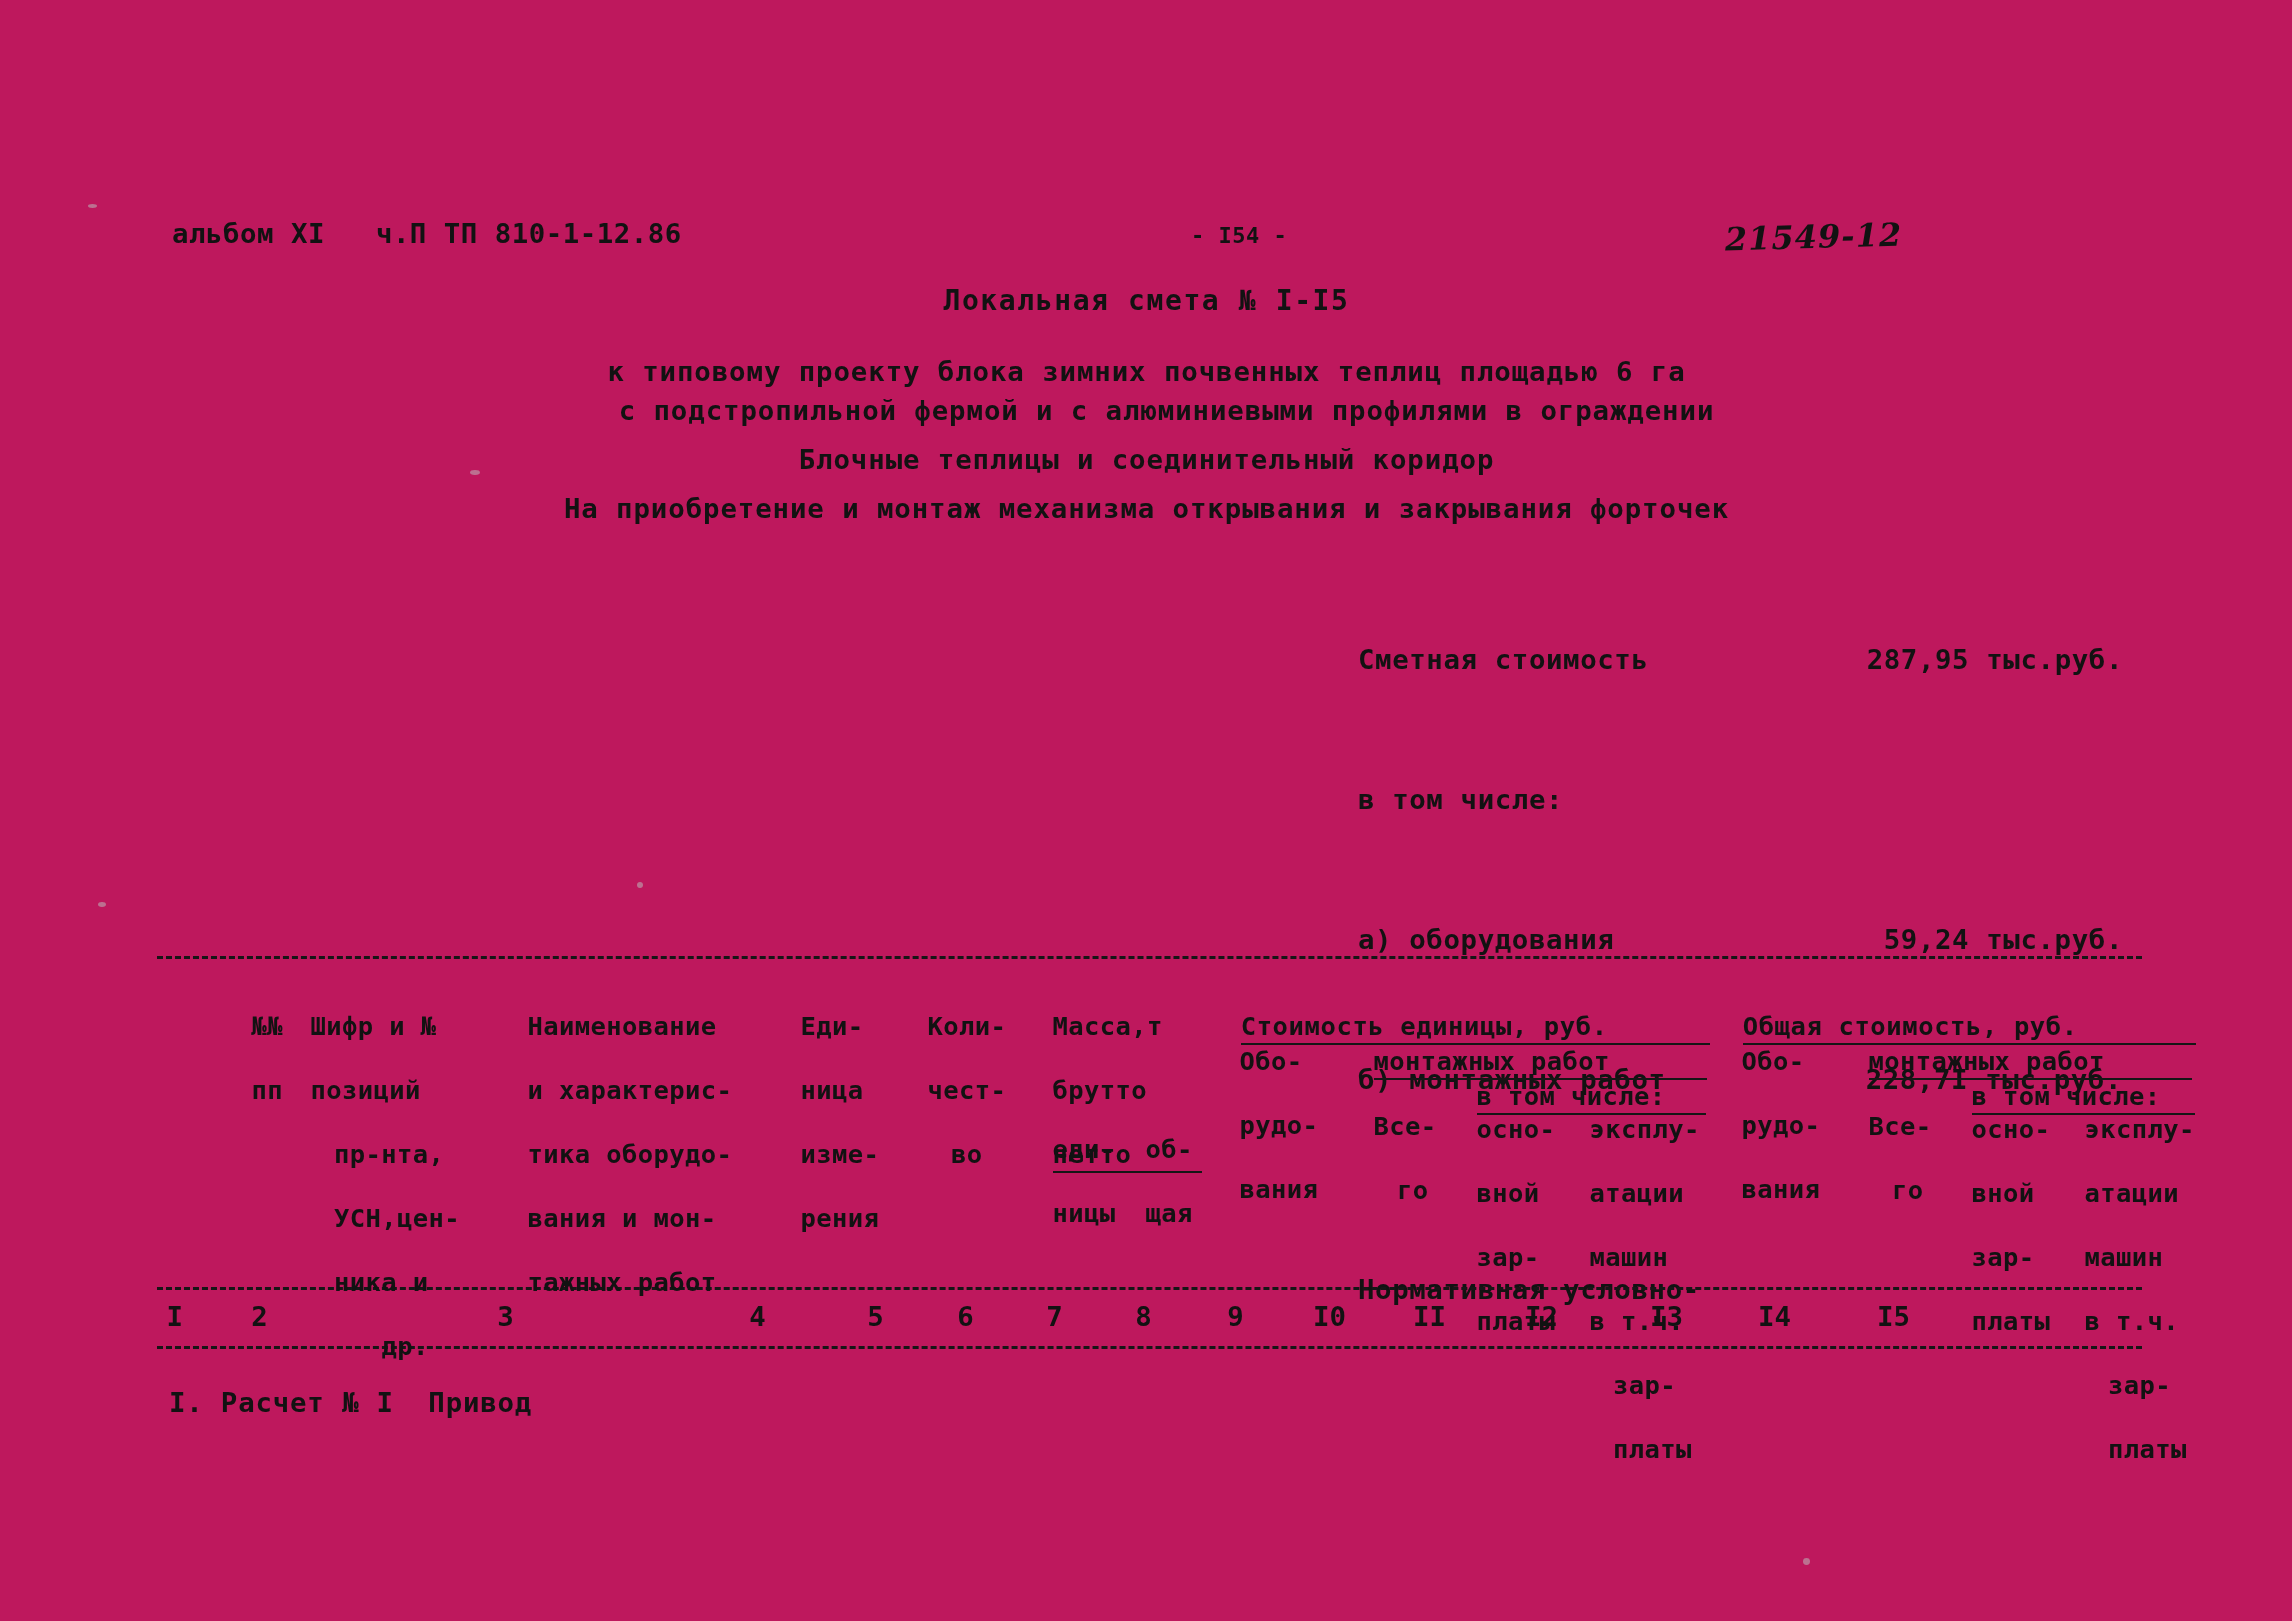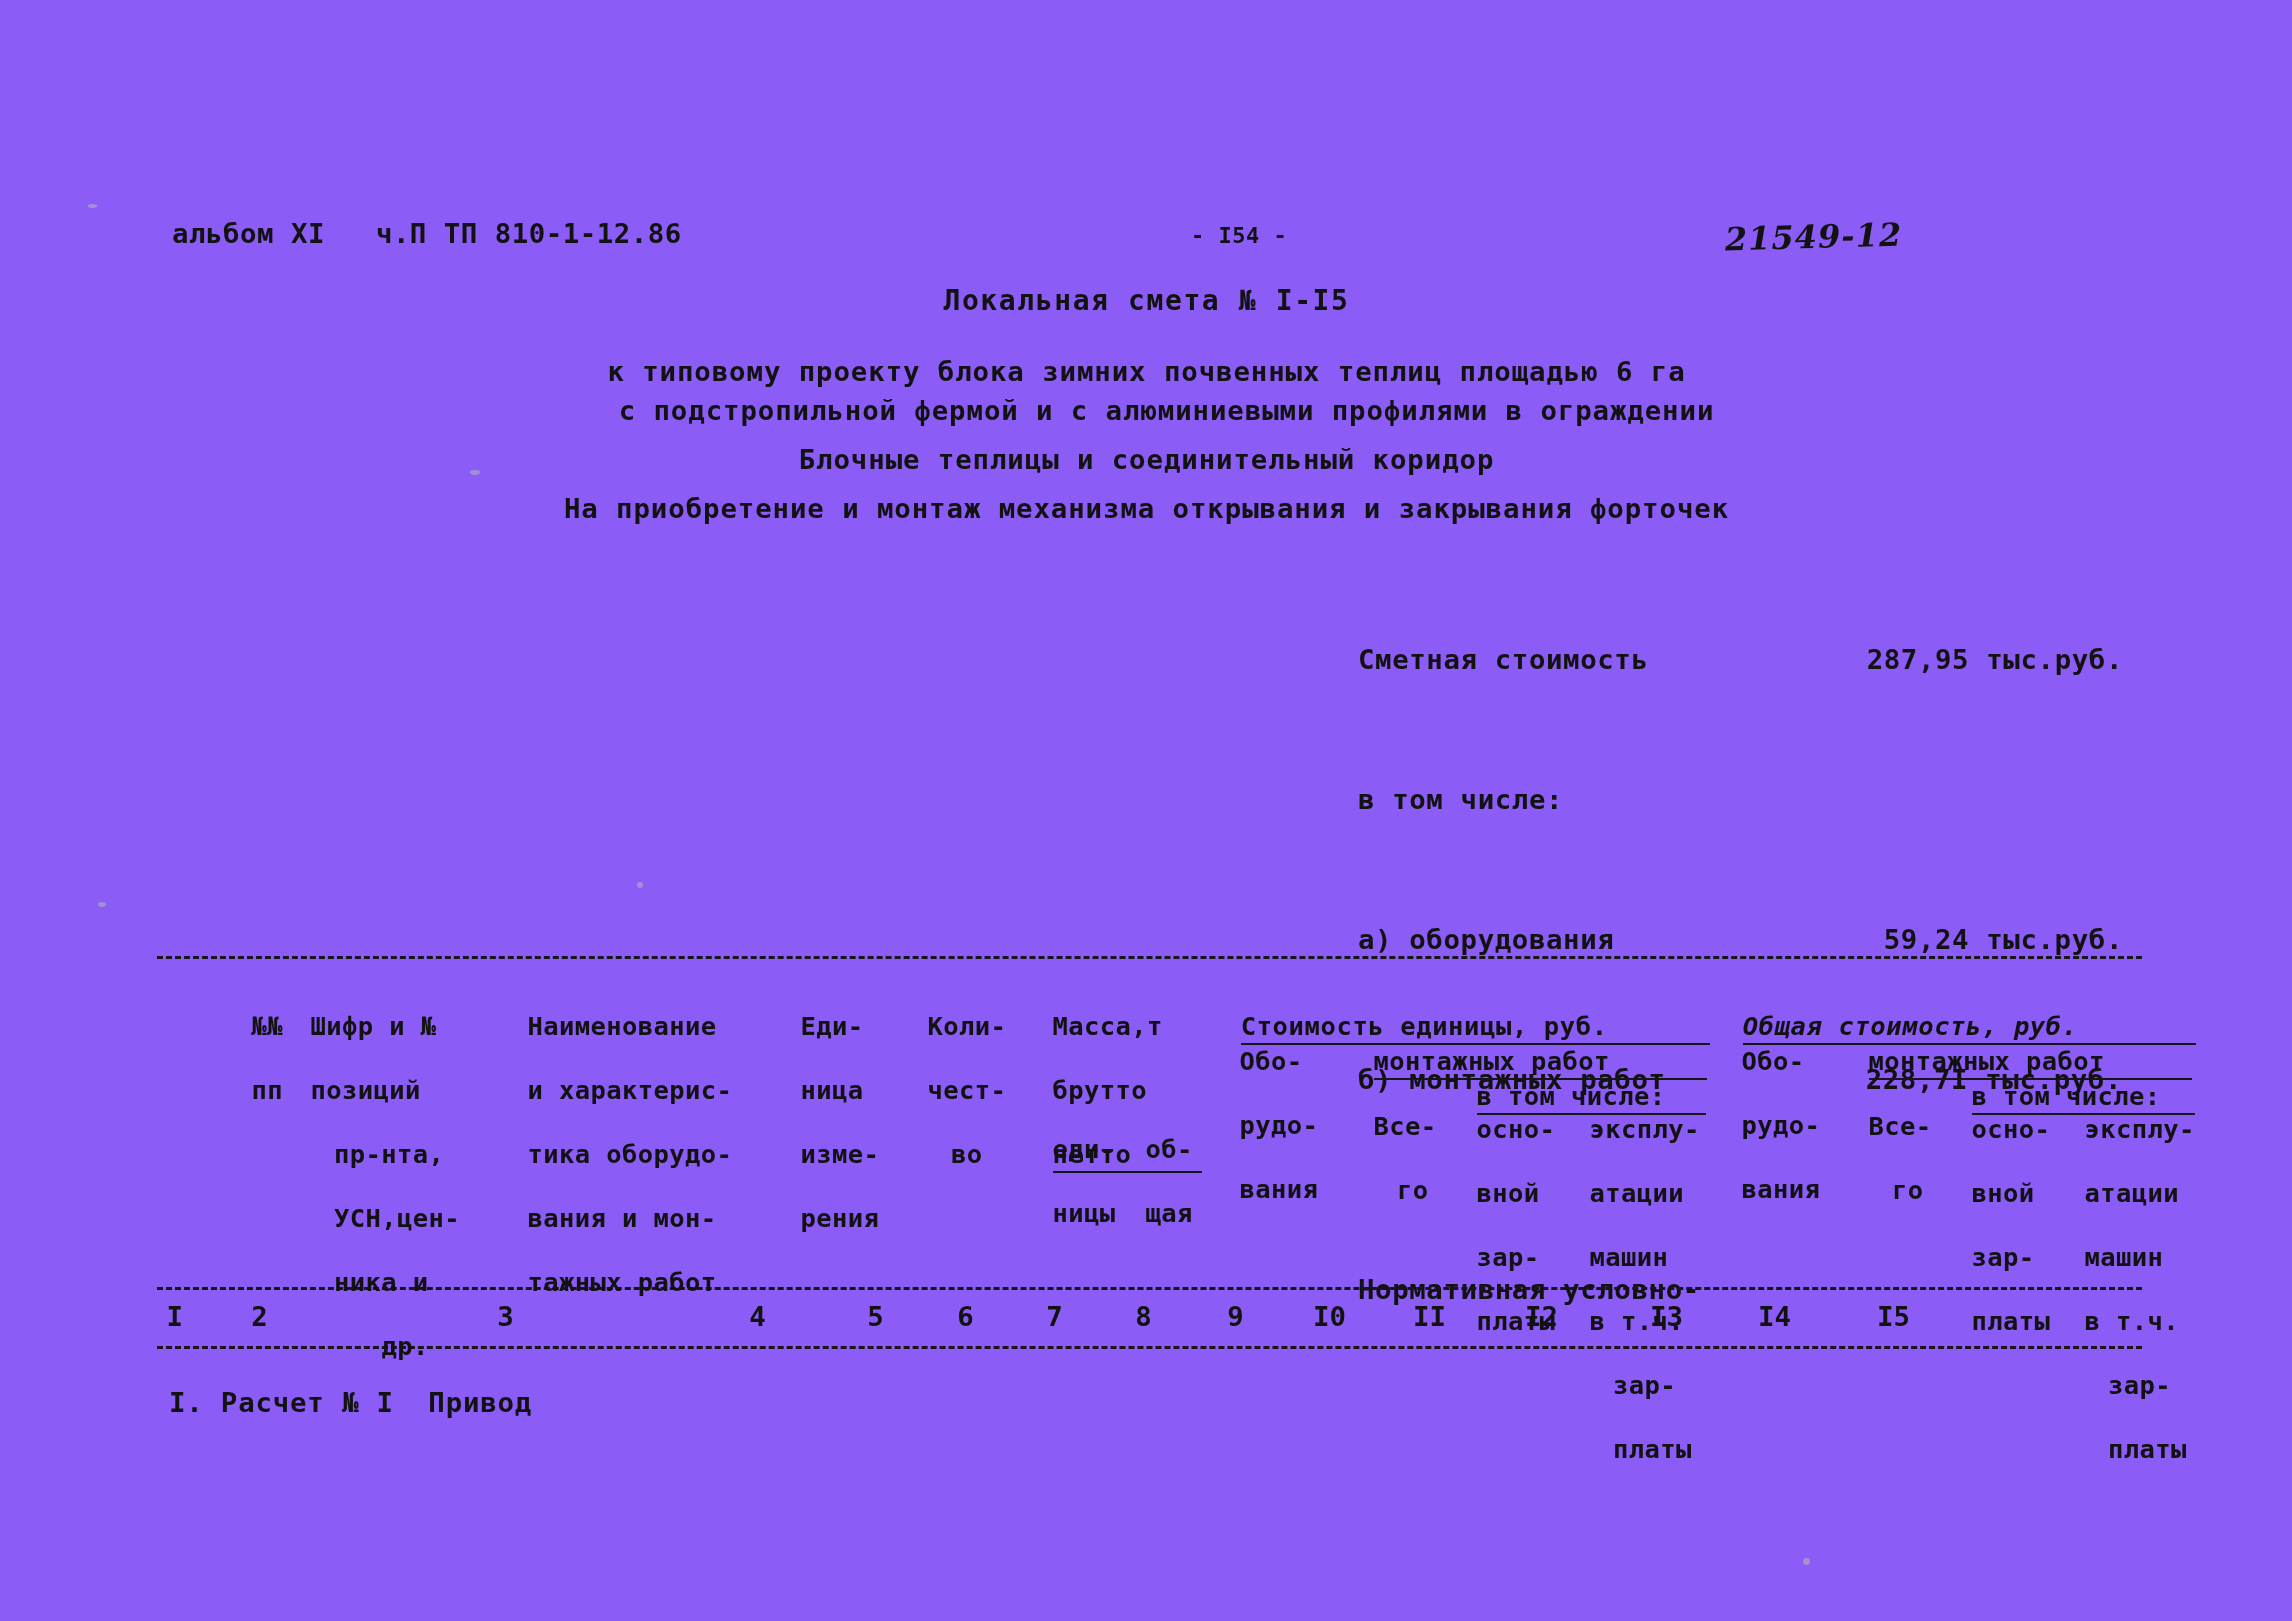--- a/index.html
+++ b/index.html
@@ -15,21 +15,21 @@
     overflow: hidden;
     font-family: "DejaVu Sans Mono", "Liberation Mono", monospace;
     color: #121212;
     -webkit-font-smoothing: none;
   }
 
   
   #page {
     position: absolute;
     inset: 0;
-    background: #8b5cf6;
+    background: #be185d;
   }
 
   .abs { position: absolute; white-space: pre; }
 
   
   .tw {
     font-family: "DejaVu Sans Mono", "Liberation Mono", monospace;
     letter-spacing: 0.5px;
     font-weight: 600;
   }
@@ -276,21 +276,21 @@
 
     <div class="hcell tw" style="left:1338px; top:125px;">
       <span>эксплу-</span><br>
       <span>атации</span><br>
       <span>машин</span><br>
       <span>в т.ч.</span><br>
       <span style="padding-left:23.5px">зар-</span><br>
       <span style="padding-left:23.5px">платы</span>
     </div>
 
-    <div class="hcell tw span-title" style="left:1490px; top:21.6px;font-style:italic;">
+    <div class="hcell tw span-title" style="left:1490px; top:21.6px;">
       <span class="uline" style="width:453px">Общая стоимость, руб.</span>
     </div>
 
     <div class="hcell tw" style="left:1490px; top:57px;">
       <span>Обо-</span><br>
       <span>рудо-</span><br>
       <span>вания</span>
     </div>
 
     <div class="hcell tw" style="left:1617px; top:57px;">

